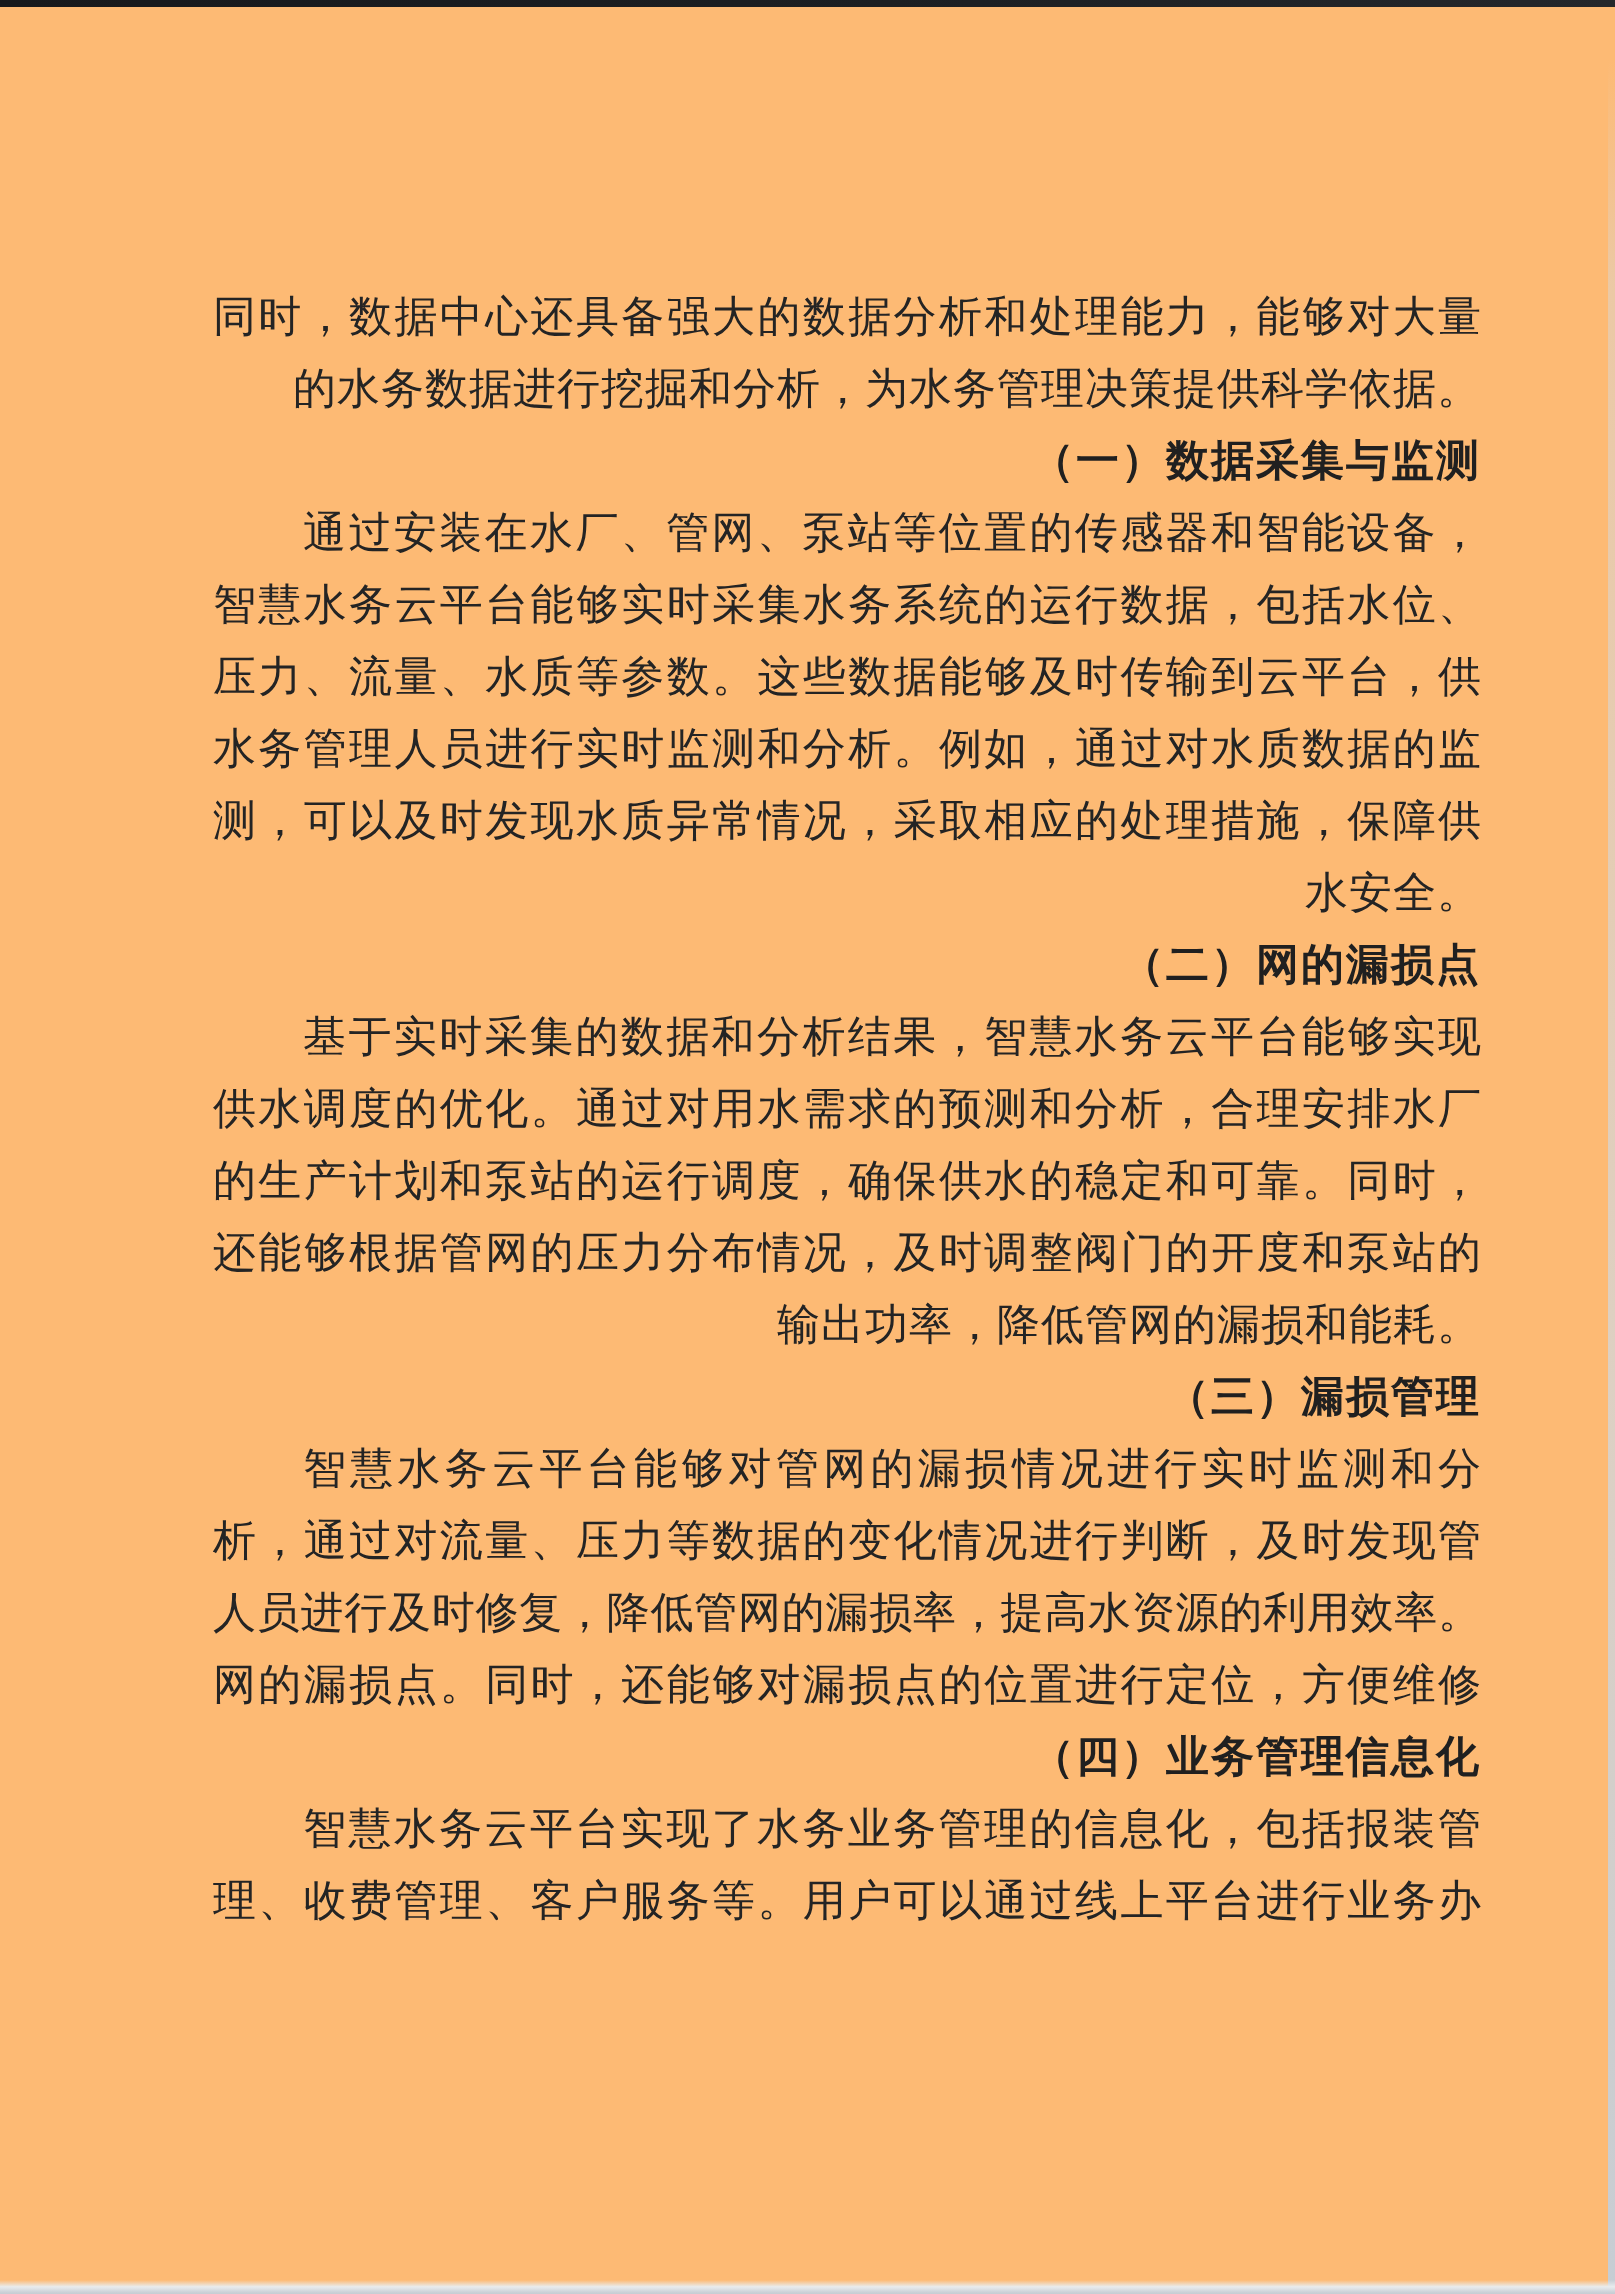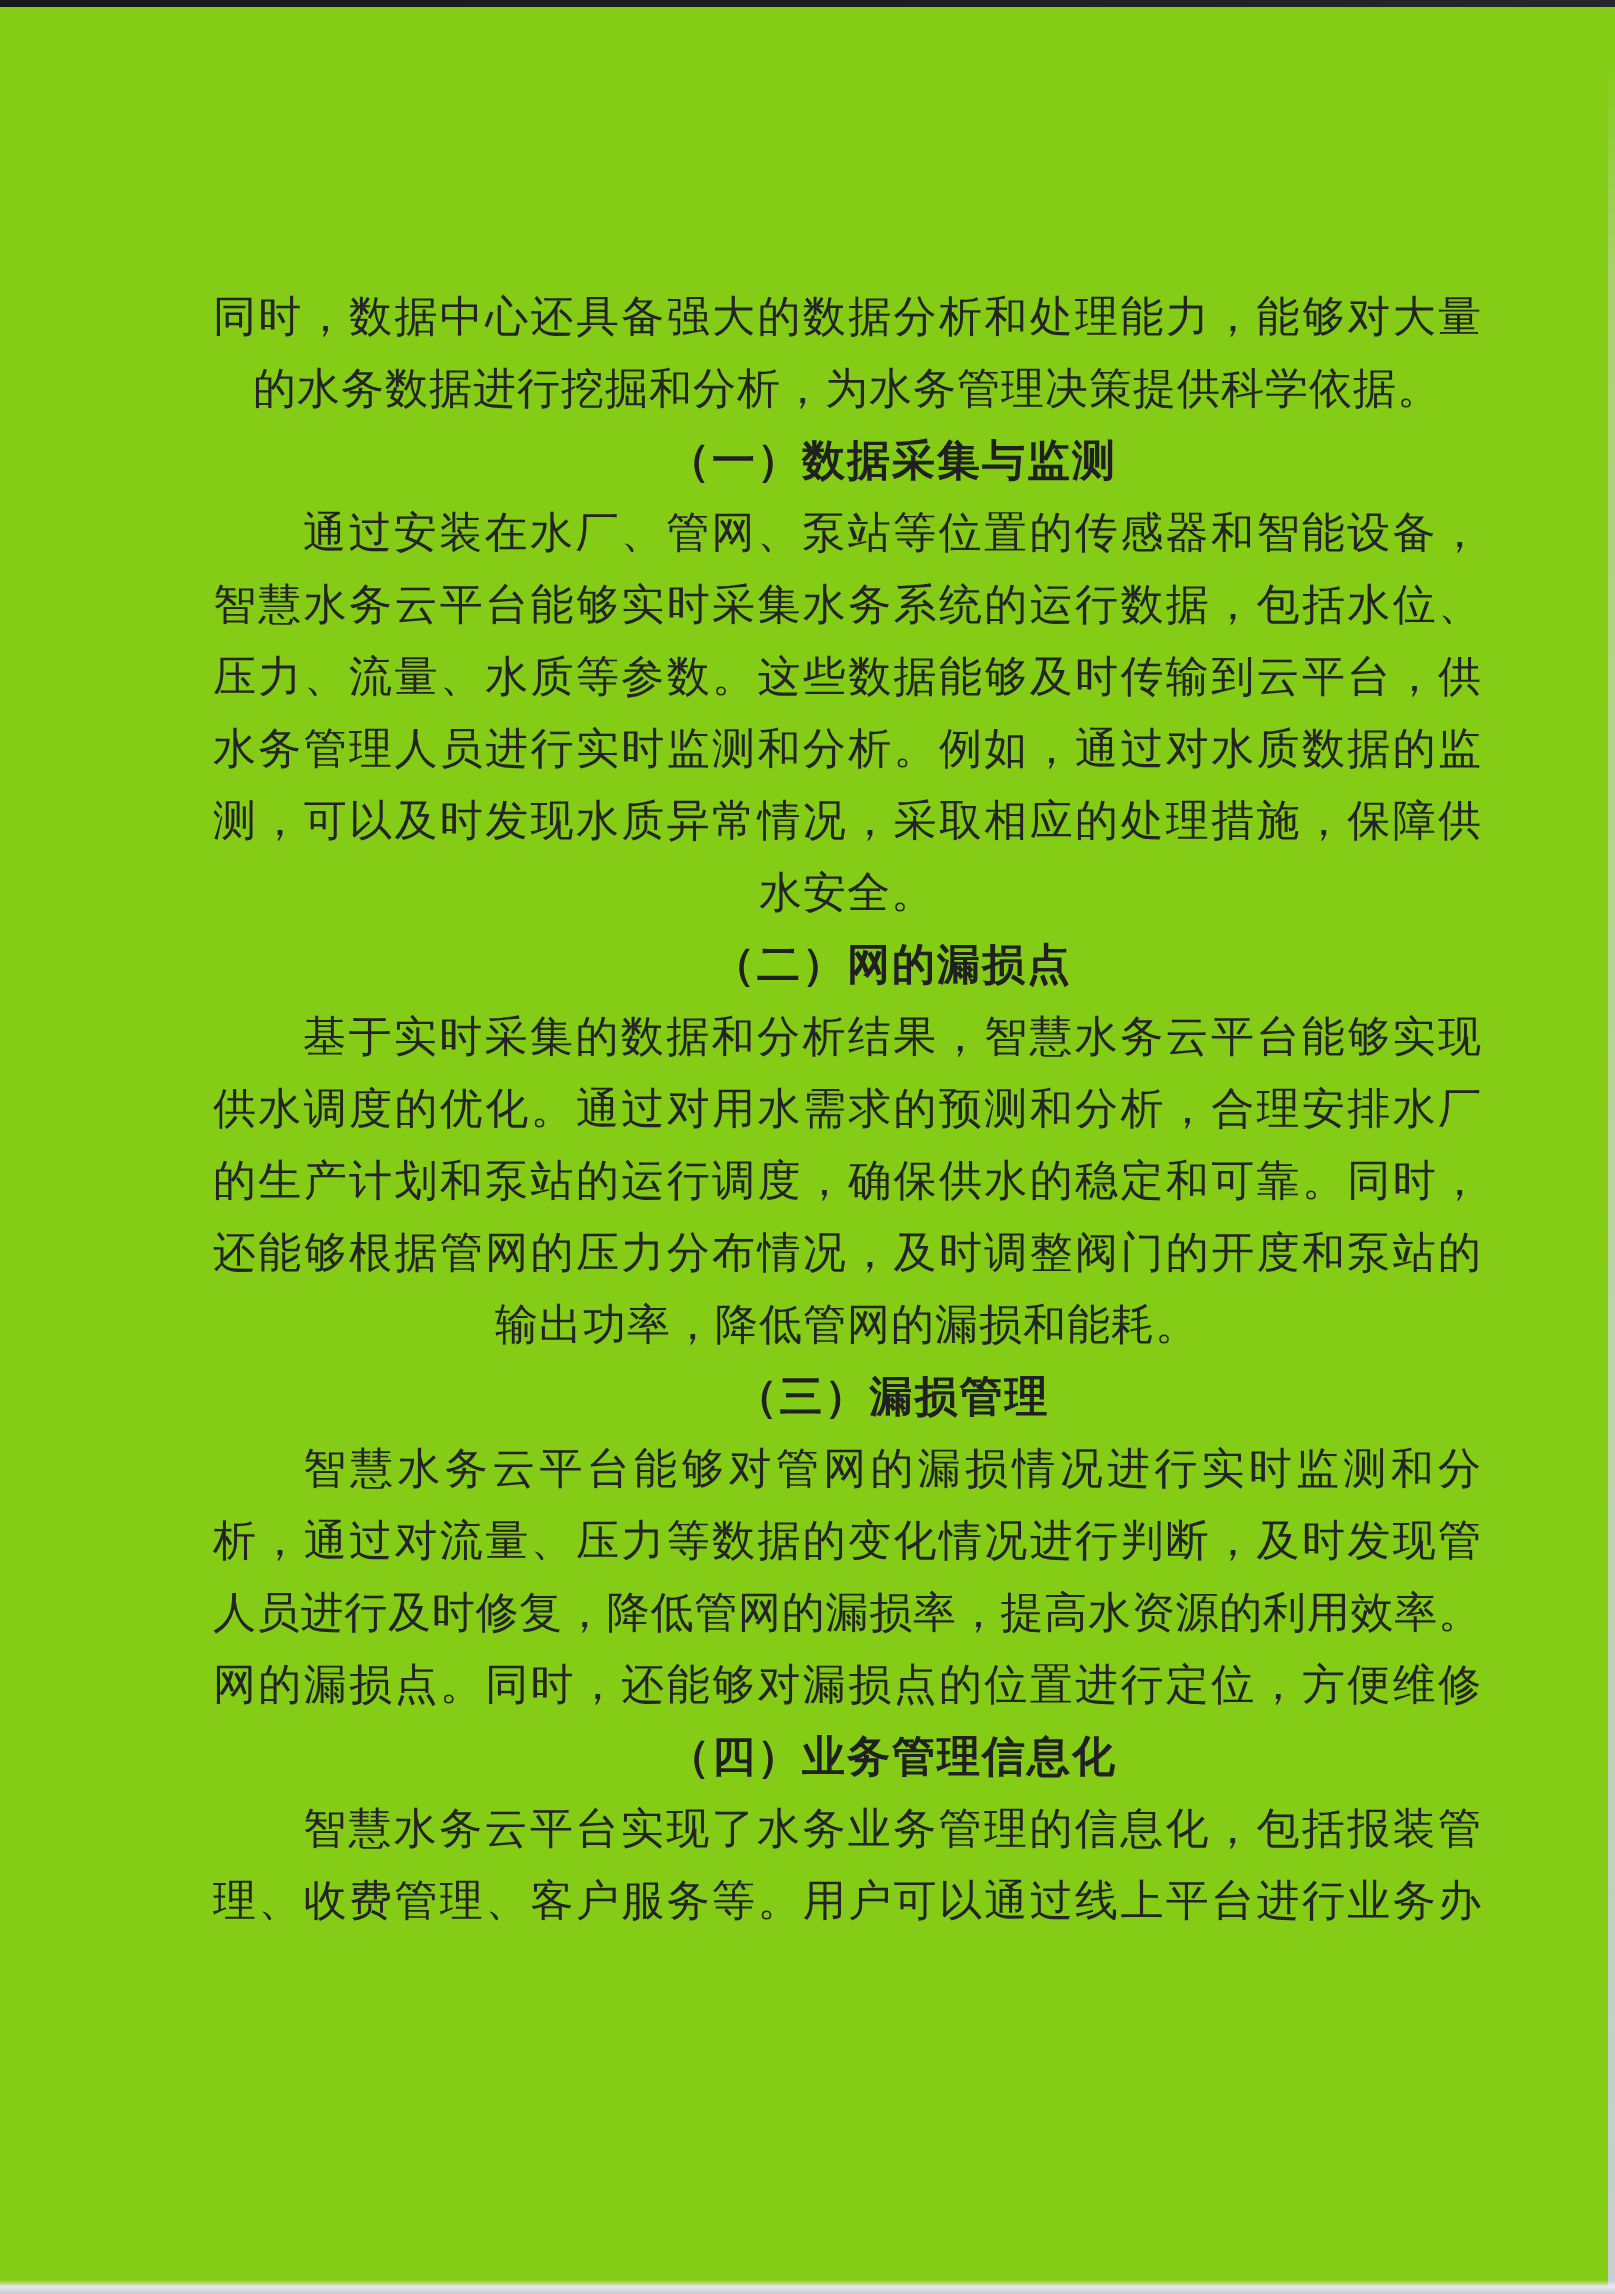--- a/index.html
+++ b/index.html
@@ -5,21 +5,21 @@
   html, body { margin: 0; padding: 0; }
   body {
     width: 1615px; height: 2295px;
     position: relative;
     background: #f7f8f9;
     font-family: "Liberation Serif", "DejaVu Serif", serif;
     overflow: hidden;
   }
   .page {
     position: absolute; inset: 0;
-    background: #84cc16;
+    background: #fdba74;
   }
   
   .scan-edge-top {
     position: absolute; top: 0; left: 0;
     width: 100%; height: 6.8px;
     background: linear-gradient(90deg, #17191c 0%, #1c1f22 55%, #24272b 100%);
   }
   .scan-edge-right {
     position: absolute; top: 59px; right: 0;
     width: 6.8px; height: 2236px;
@@ -43,21 +43,21 @@
     position: absolute;
     left: 213px; top: 281px;
     width: 1268px;
   }
   .line {
     height: 72px;
     line-height: 72px;
     font-size: 43px;
     color: #242424;
     letter-spacing: 1px;
-    text-align: center;
+    text-align: right;
   }
   .j {
     letter-spacing: 0;
     text-align: justify;
     text-align-last: justify;
   }
   .indent { text-indent: 90px; }
   .h1 {
     font-family: "Liberation Sans", "DejaVu Sans", sans-serif;
     font-weight: 700;

